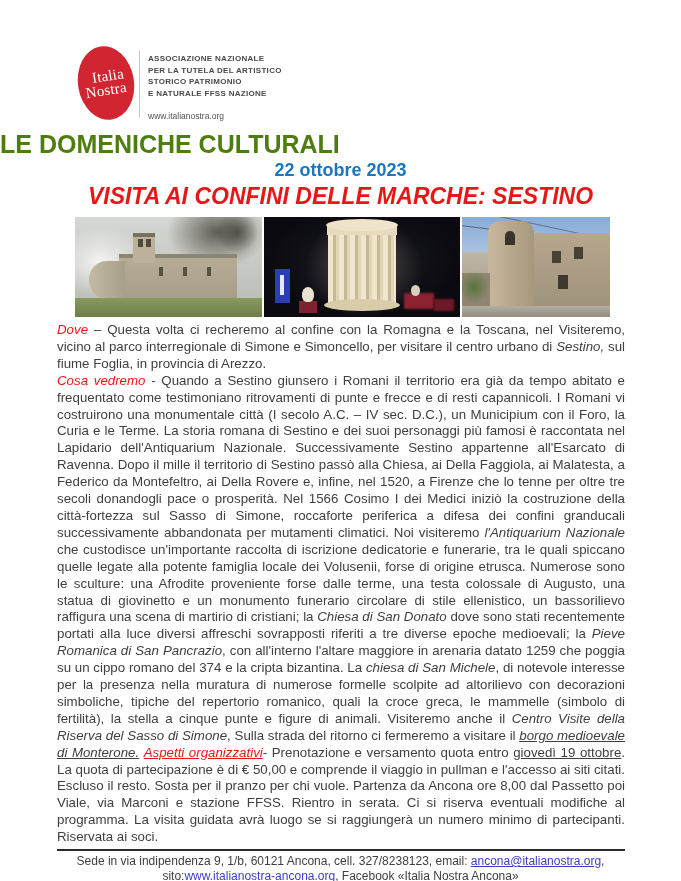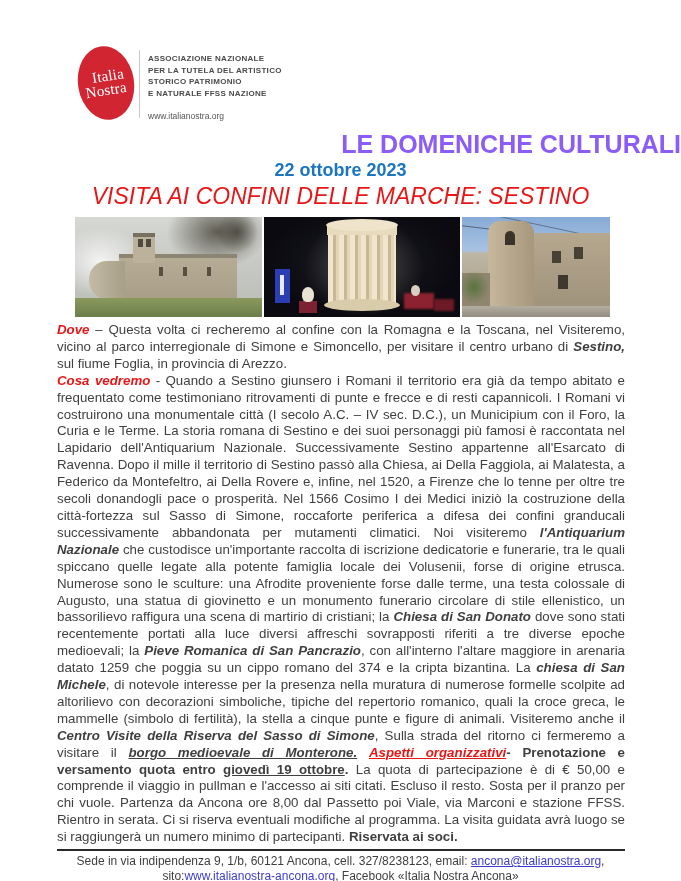--- a/index.html
+++ b/index.html
@@ -18,23 +18,23 @@
     font-size:15px;line-height:14px;letter-spacing:.2px;
   }
   .logo-oval .l1{margin-left:6px;}
   .logo-oval .l2{margin-left:-2px;}
   .logo-divider{position:absolute;left:139px;top:50px;width:1px;height:68px;background:#c9c9c9;}
   .org-block{position:absolute;left:148px;top:53px;}
   .org-line{display:block;font-size:8px;font-weight:bold;line-height:11.5px;color:#4a4a4a;letter-spacing:.3px;}
   .org-site{display:block;font-size:8.5px;color:#555;margin-top:12px;}
   
   .flow{position:absolute;left:0;top:131px;width:681px;}
-  .title{font-size:25px;font-weight:bold;color:#8b5cf6;text-align:right;line-height:27px;}
+  .title{font-size:25px;font-weight:bold;color:#4d7c0f;text-align:left;line-height:27px;}
   .date{font-size:18px;font-weight:bold;color:#1b76bf;text-align:center;line-height:22px;margin-top:1px;}
-  .subtitle{font-size:23px;font-weight:normal;font-style:italic;color:#e81717;text-align:center;line-height:26px;margin-top:2px;}
+  .subtitle{font-size:23px;font-weight:bold;font-style:italic;color:#e81717;text-align:center;line-height:26px;margin-top:2px;}
   
   .photo-strip{margin:8px 0 0 75px;display:flex;gap:2px;height:100px;}
   .photo{position:relative;overflow:hidden;height:100px;}
   .photo *{position:absolute;}
   .ph1{width:187px;background:linear-gradient(180deg,#d6d8d4,#c3c5c0 60%,#b9bbb5);}
   .p1-fog{left:-20px;top:10px;width:90px;height:70px;background:radial-gradient(closest-side,rgba(255,255,255,.8),rgba(255,255,255,0));}
   .p1-tree{right:-25px;top:-35px;width:140px;height:100px;background:radial-gradient(closest-side,rgba(66,63,52,.8),rgba(66,63,52,0) 72%);}
   .p1-tree2{right:-5px;top:-15px;width:60px;height:60px;background:radial-gradient(closest-side,rgba(56,54,44,.7),rgba(56,54,44,0) 70%);}
   .p1-apse{left:14px;top:44px;width:36px;height:38px;background:linear-gradient(90deg,#c4bba6,#a89f89);border-radius:18px 0 0 18px;}
   .p1-nave{left:44px;top:37px;width:118px;height:45px;background:linear-gradient(180deg,#8d8573 0,#8d8573 4px,#b6ac96 4px,#a99f88);}
@@ -67,21 +67,21 @@
   .p3-bw1{left:90px;top:34px;width:9px;height:12px;background:#474034;}
   .p3-bw2{left:112px;top:30px;width:9px;height:12px;background:#474034;}
   .p3-bw3{left:96px;top:58px;width:10px;height:14px;background:#3e382e;}
   .p3-wall{left:0;top:56px;width:28px;height:44px;background:#8f8570;}
   .p3-ivy{left:-8px;top:48px;width:40px;height:44px;background:radial-gradient(closest-side,rgba(86,116,58,.95),rgba(86,116,58,0) 75%);}
   .p3-road{left:0;bottom:0;width:100%;height:11px;background:linear-gradient(180deg,#b3ada2,#948d81);}
   
   .article{margin:5px 56px 0 57px;text-align:justify;font-size:13.3px;line-height:16.9px;color:#3f3f3f;}
   .article p{margin:0;}
   .red{color:#e81717;}
-  .bold{font-weight:bold;}
+  .bold{font-weight:normal;}
   .italic{font-style:italic;}
   .underline{text-decoration:underline;}
   
   .footer-rule{margin:3px 56px 0 57px;border:0;border-top:2px solid #2a2a2a;height:0;}
   .footer{margin-top:3px;text-align:center;font-size:12px;line-height:14.5px;color:#3f3f3f;}
   .footer a{color:#3d3ccc;text-decoration:underline;cursor:pointer;}
 </style>
 </head>
 <body>
 

